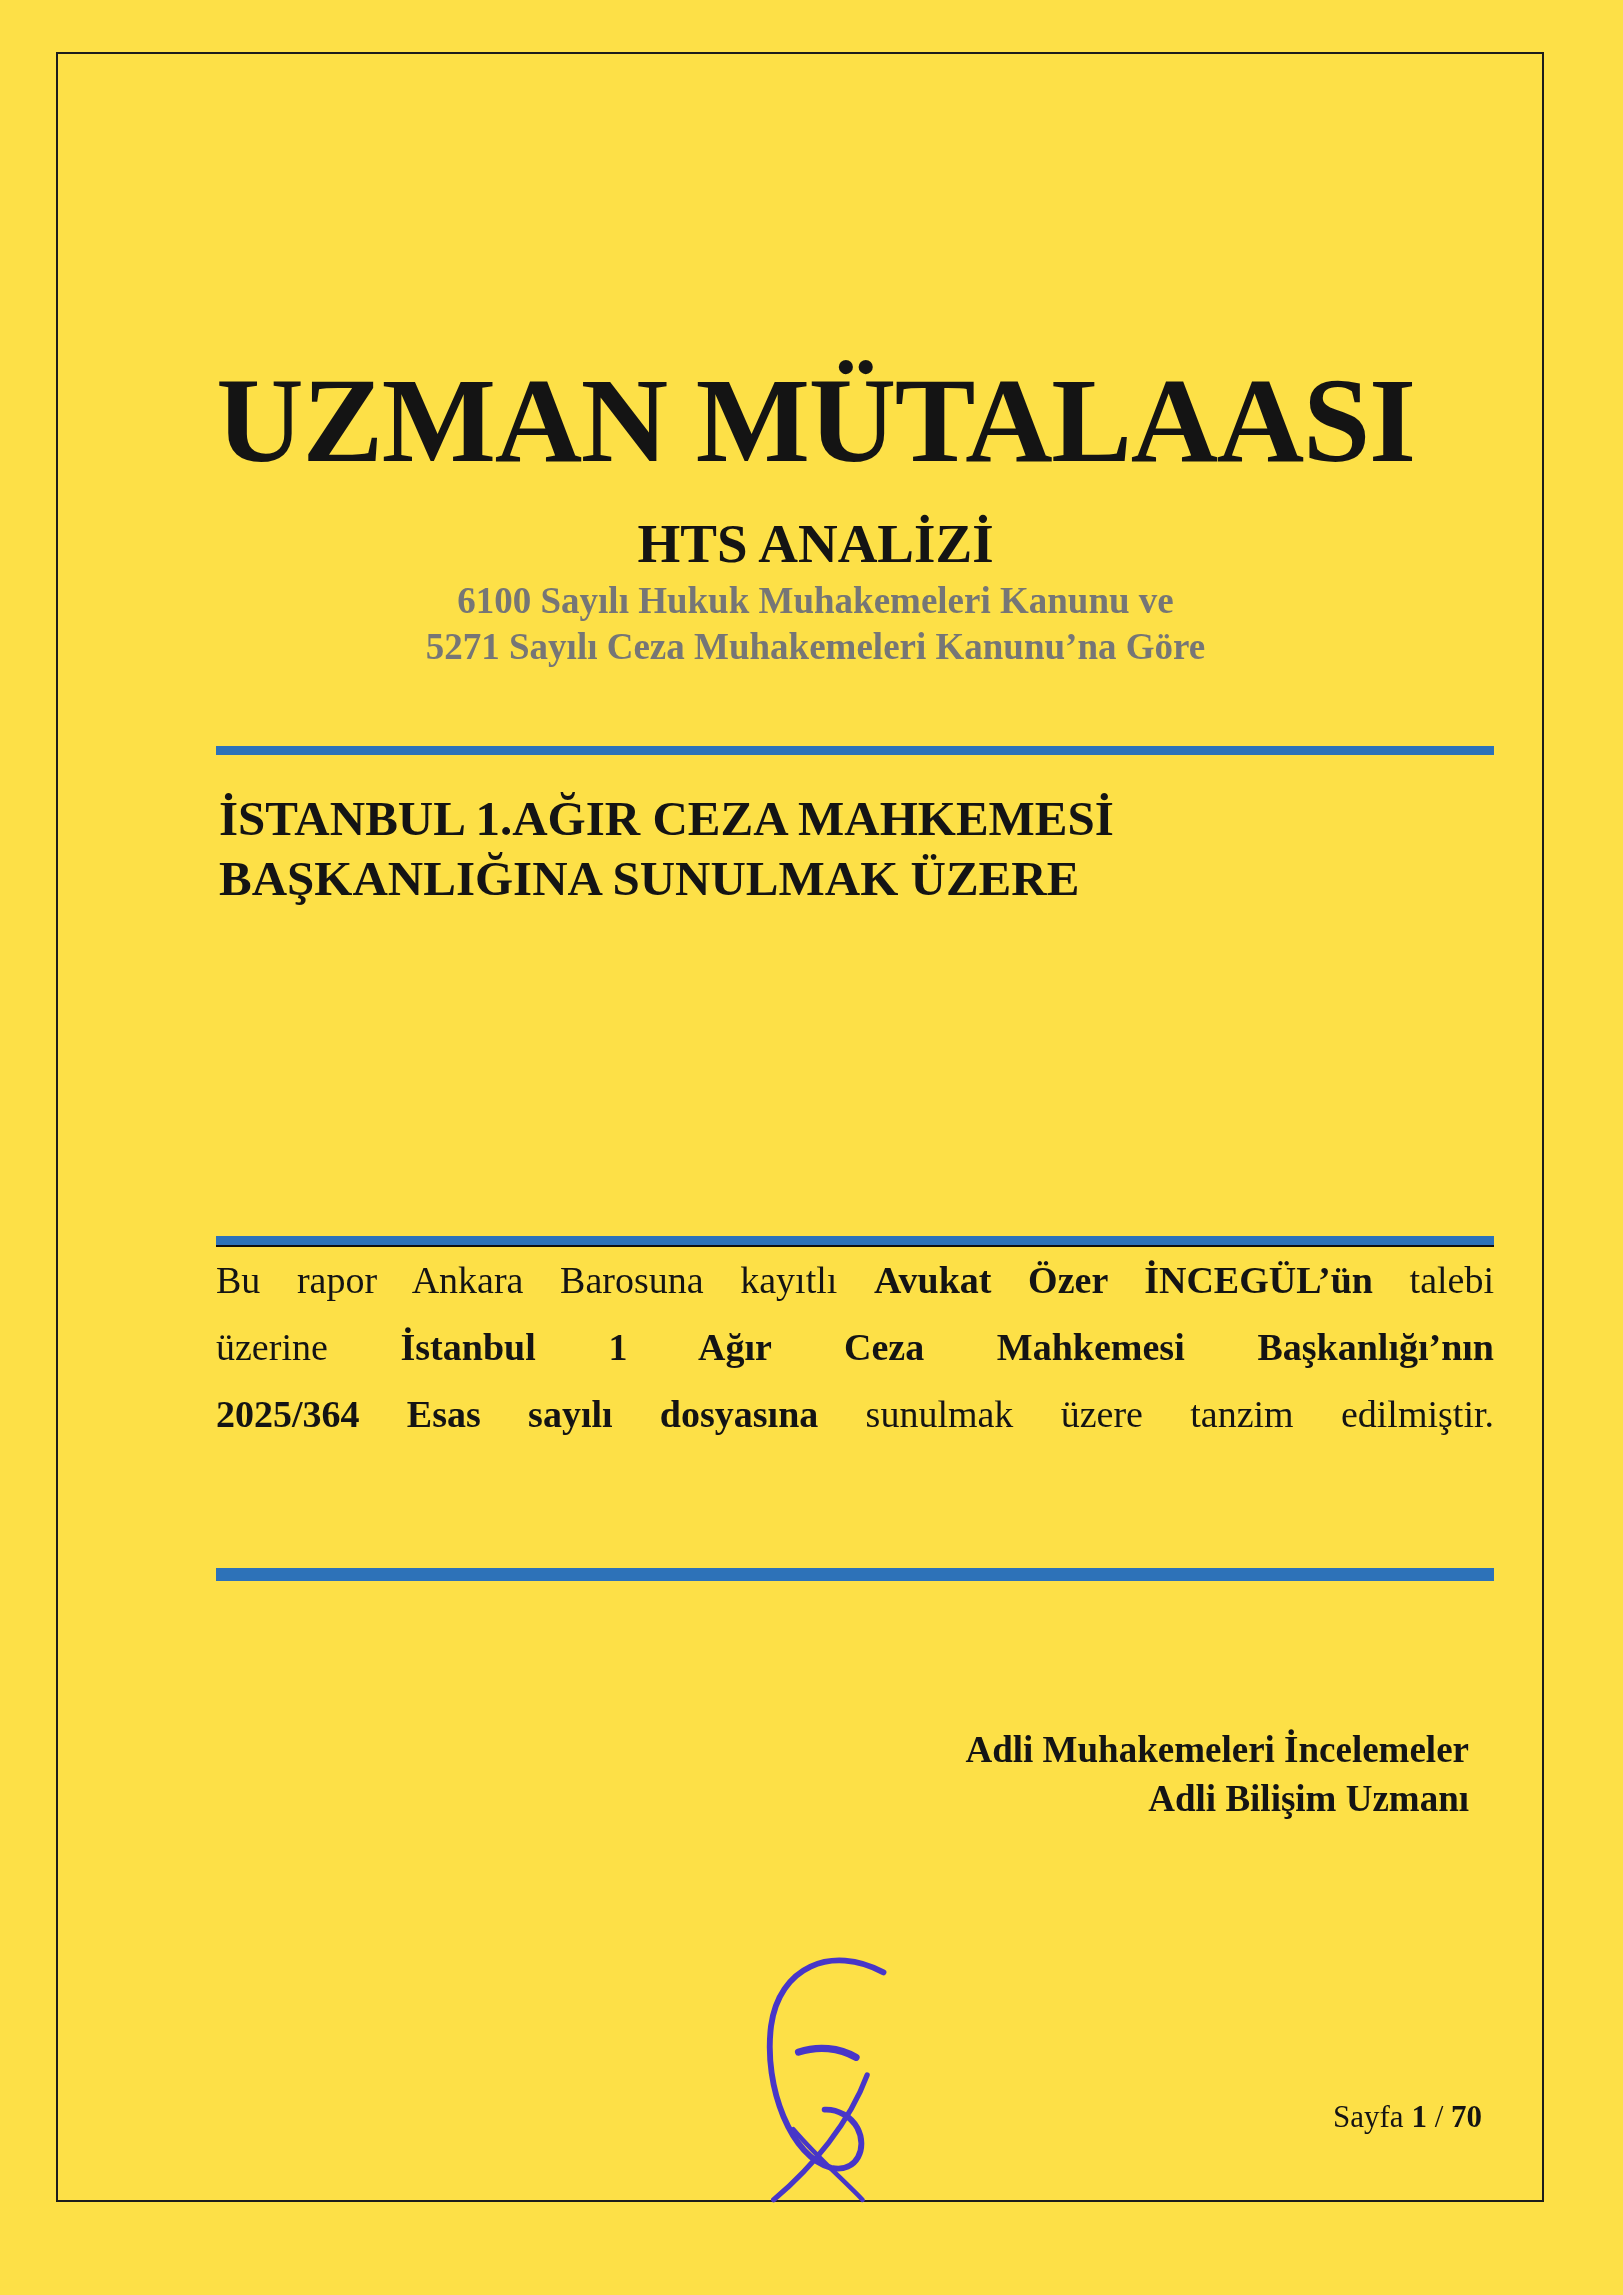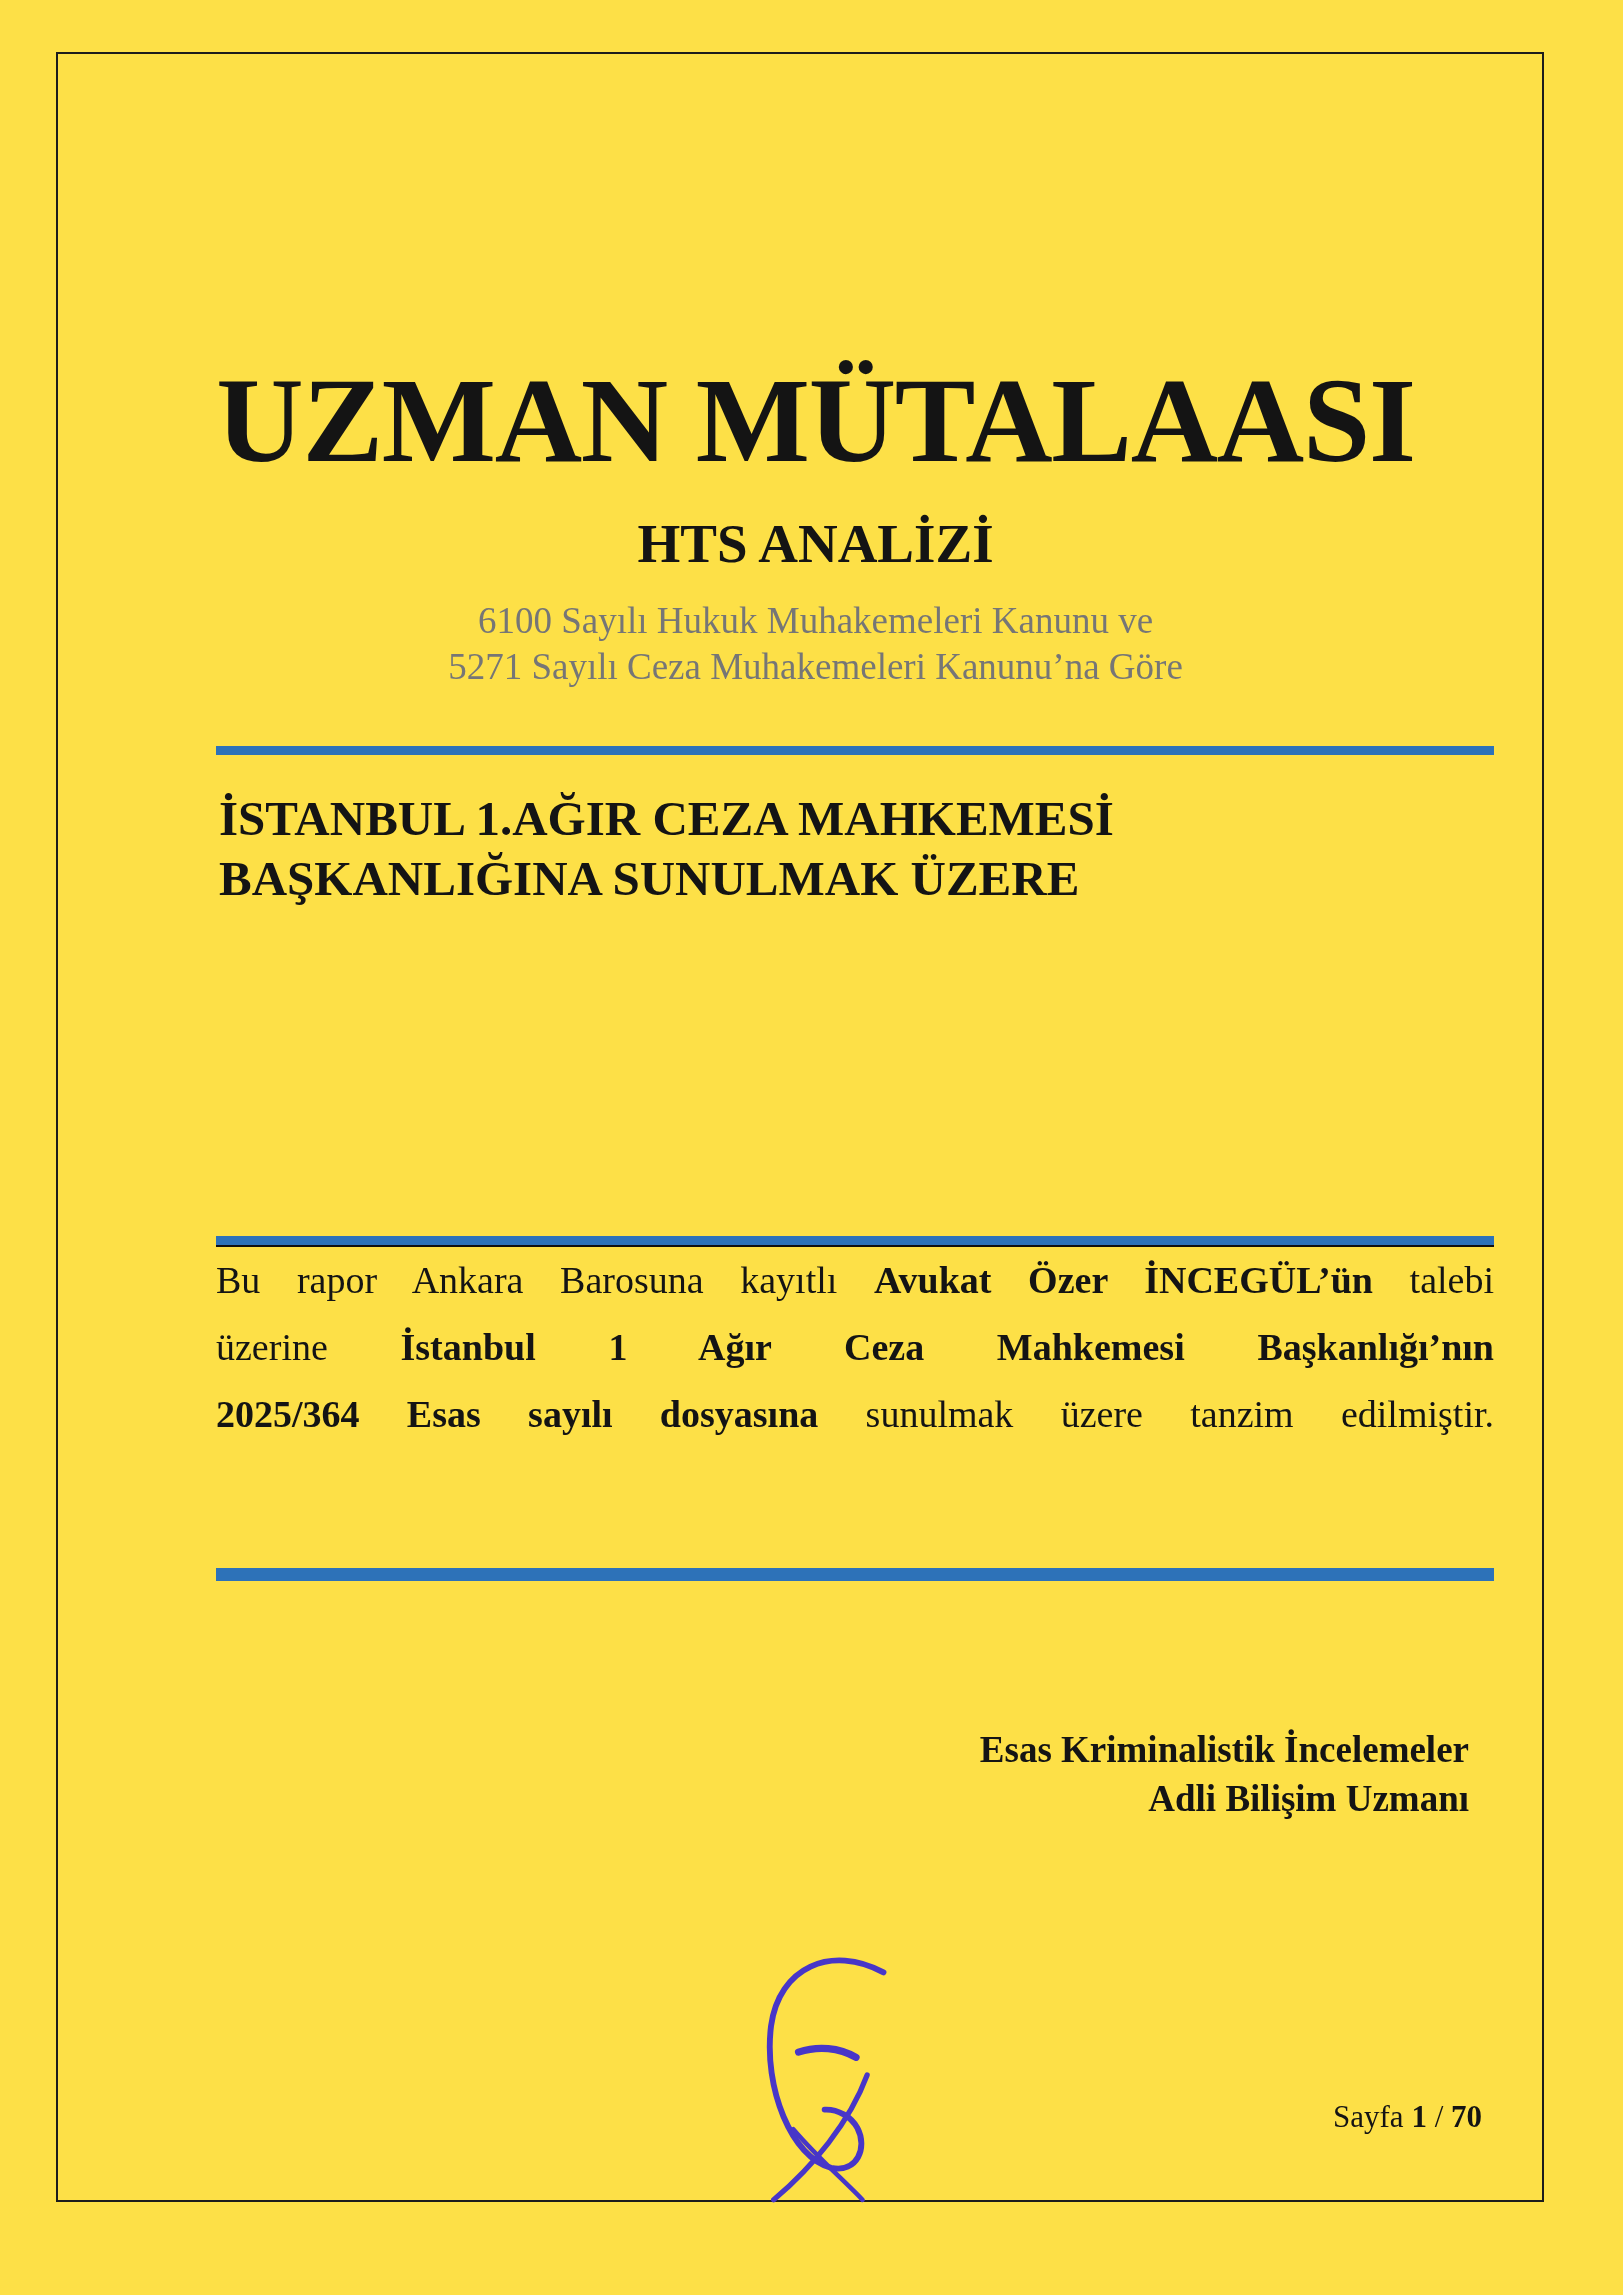--- a/index.html
+++ b/index.html
@@ -34,23 +34,23 @@
     white-space:nowrap;
     letter-spacing:-1.3px;
   }
   .doc-subtitle{
     margin-top:29.5px;
     font-size:55px;
     font-weight:bold;
     line-height:1.2;
   }
   .legal{
-    margin-top:21px;
+    margin-top:1px;
     font-size:37px;
-    font-weight:normal;
+    font-weight:bold;
     line-height:46px;
     color:var(--muted);
   }
   .rule{
     position:absolute;
     left:216px;
     width:1278px;
     background:var(--accent);
   }
   .rule-1{ top:746px; height:9.2px; }
@@ -134,21 +134,21 @@
 
   <div class="paragraph">
     <div class="pline"><span>Bu rapor Ankara Barosuna kayıtlı </span><b>Avukat Özer İNCEGÜL’ün</b><span> talebi</span></div>
     <div class="pline"><span>üzerine </span><b>İstanbul 1 Ağır Ceza Mahkemesi Başkanlığı’nın</b></div>
     <div class="pline"><b>2025/364 Esas sayılı dosyasına</b><span> sunulmak üzere tanzim edilmiştir.</span></div>
   </div>
 
   <div class="rule rule-3"></div>
 
   <div class="expert">
-    <div>Esas Kriminalistik İncelemeler</div>
+    <div>Adli Muhakemeleri İncelemeler</div>
     <div>Adli Bilişim Uzmanı</div>
   </div>
 
   <svg class="signature" viewBox="0 0 330 410" fill="none" xmlns="http://www.w3.org/2000/svg">
     <path d="M230 48 C150 5, 70 40, 58 130 C46 225, 90 332, 150 347 C190 355, 206 316, 190 286 C181 269, 160 257, 140 258" stroke="var(--ink)" stroke-width="9" stroke-linecap="round" fill="none"></path>
     <path d="M100 170 C130 160, 162 163, 188 178" stroke="var(--ink)" stroke-width="11" stroke-linecap="round" fill="none"></path>
     <path d="M205 205 C178 278, 122 345, 62 396" stroke="var(--ink)" stroke-width="8" stroke-linecap="round" fill="none"></path>
     <path d="M92 288 C128 330, 168 365, 198 396" stroke="var(--ink)" stroke-width="7" stroke-linecap="round" fill="none"></path>
   </svg>
 

